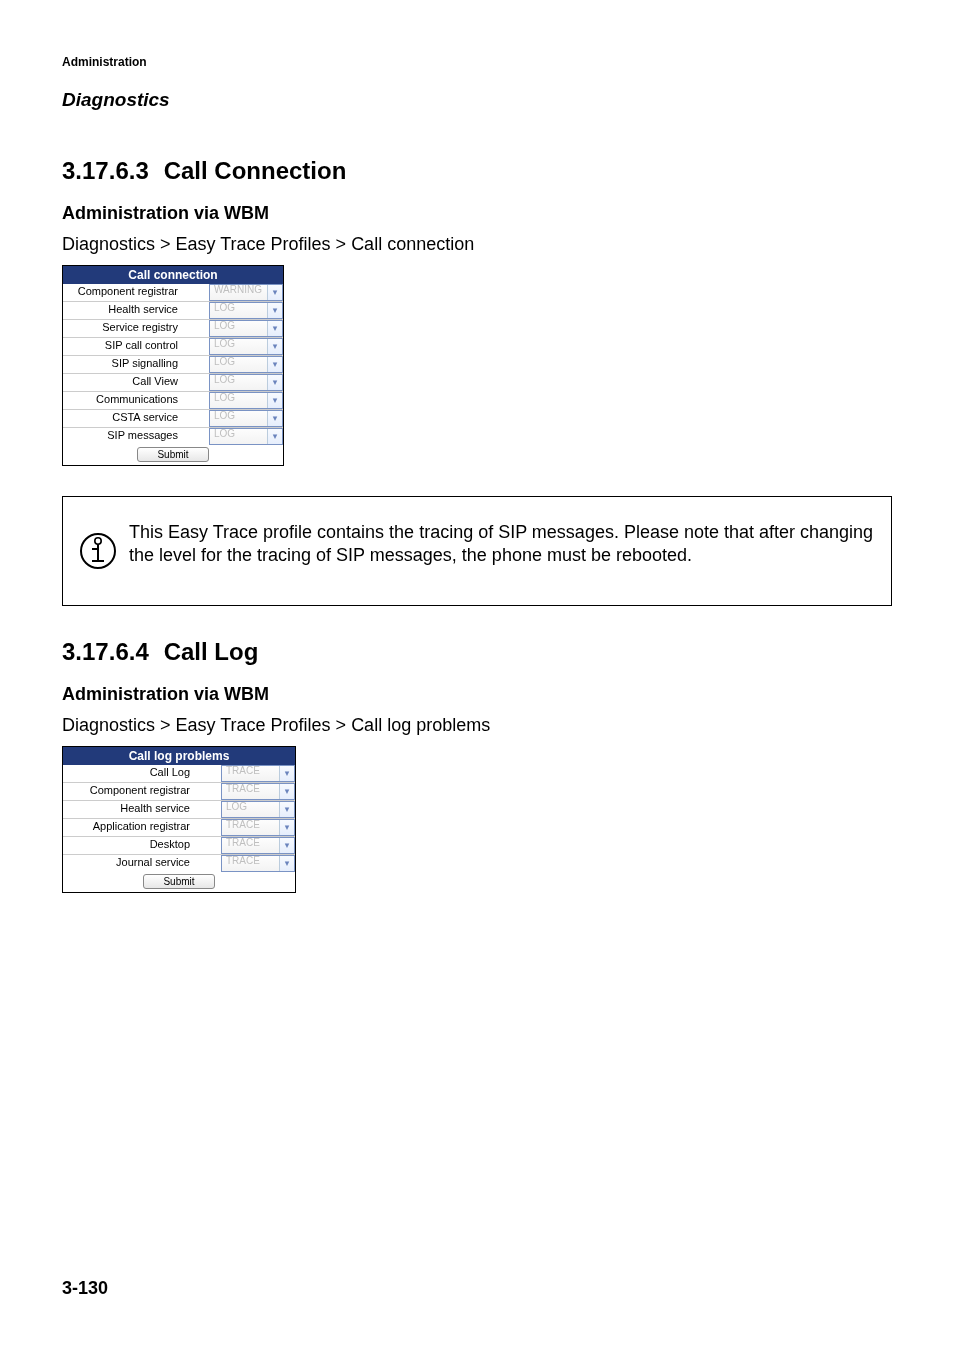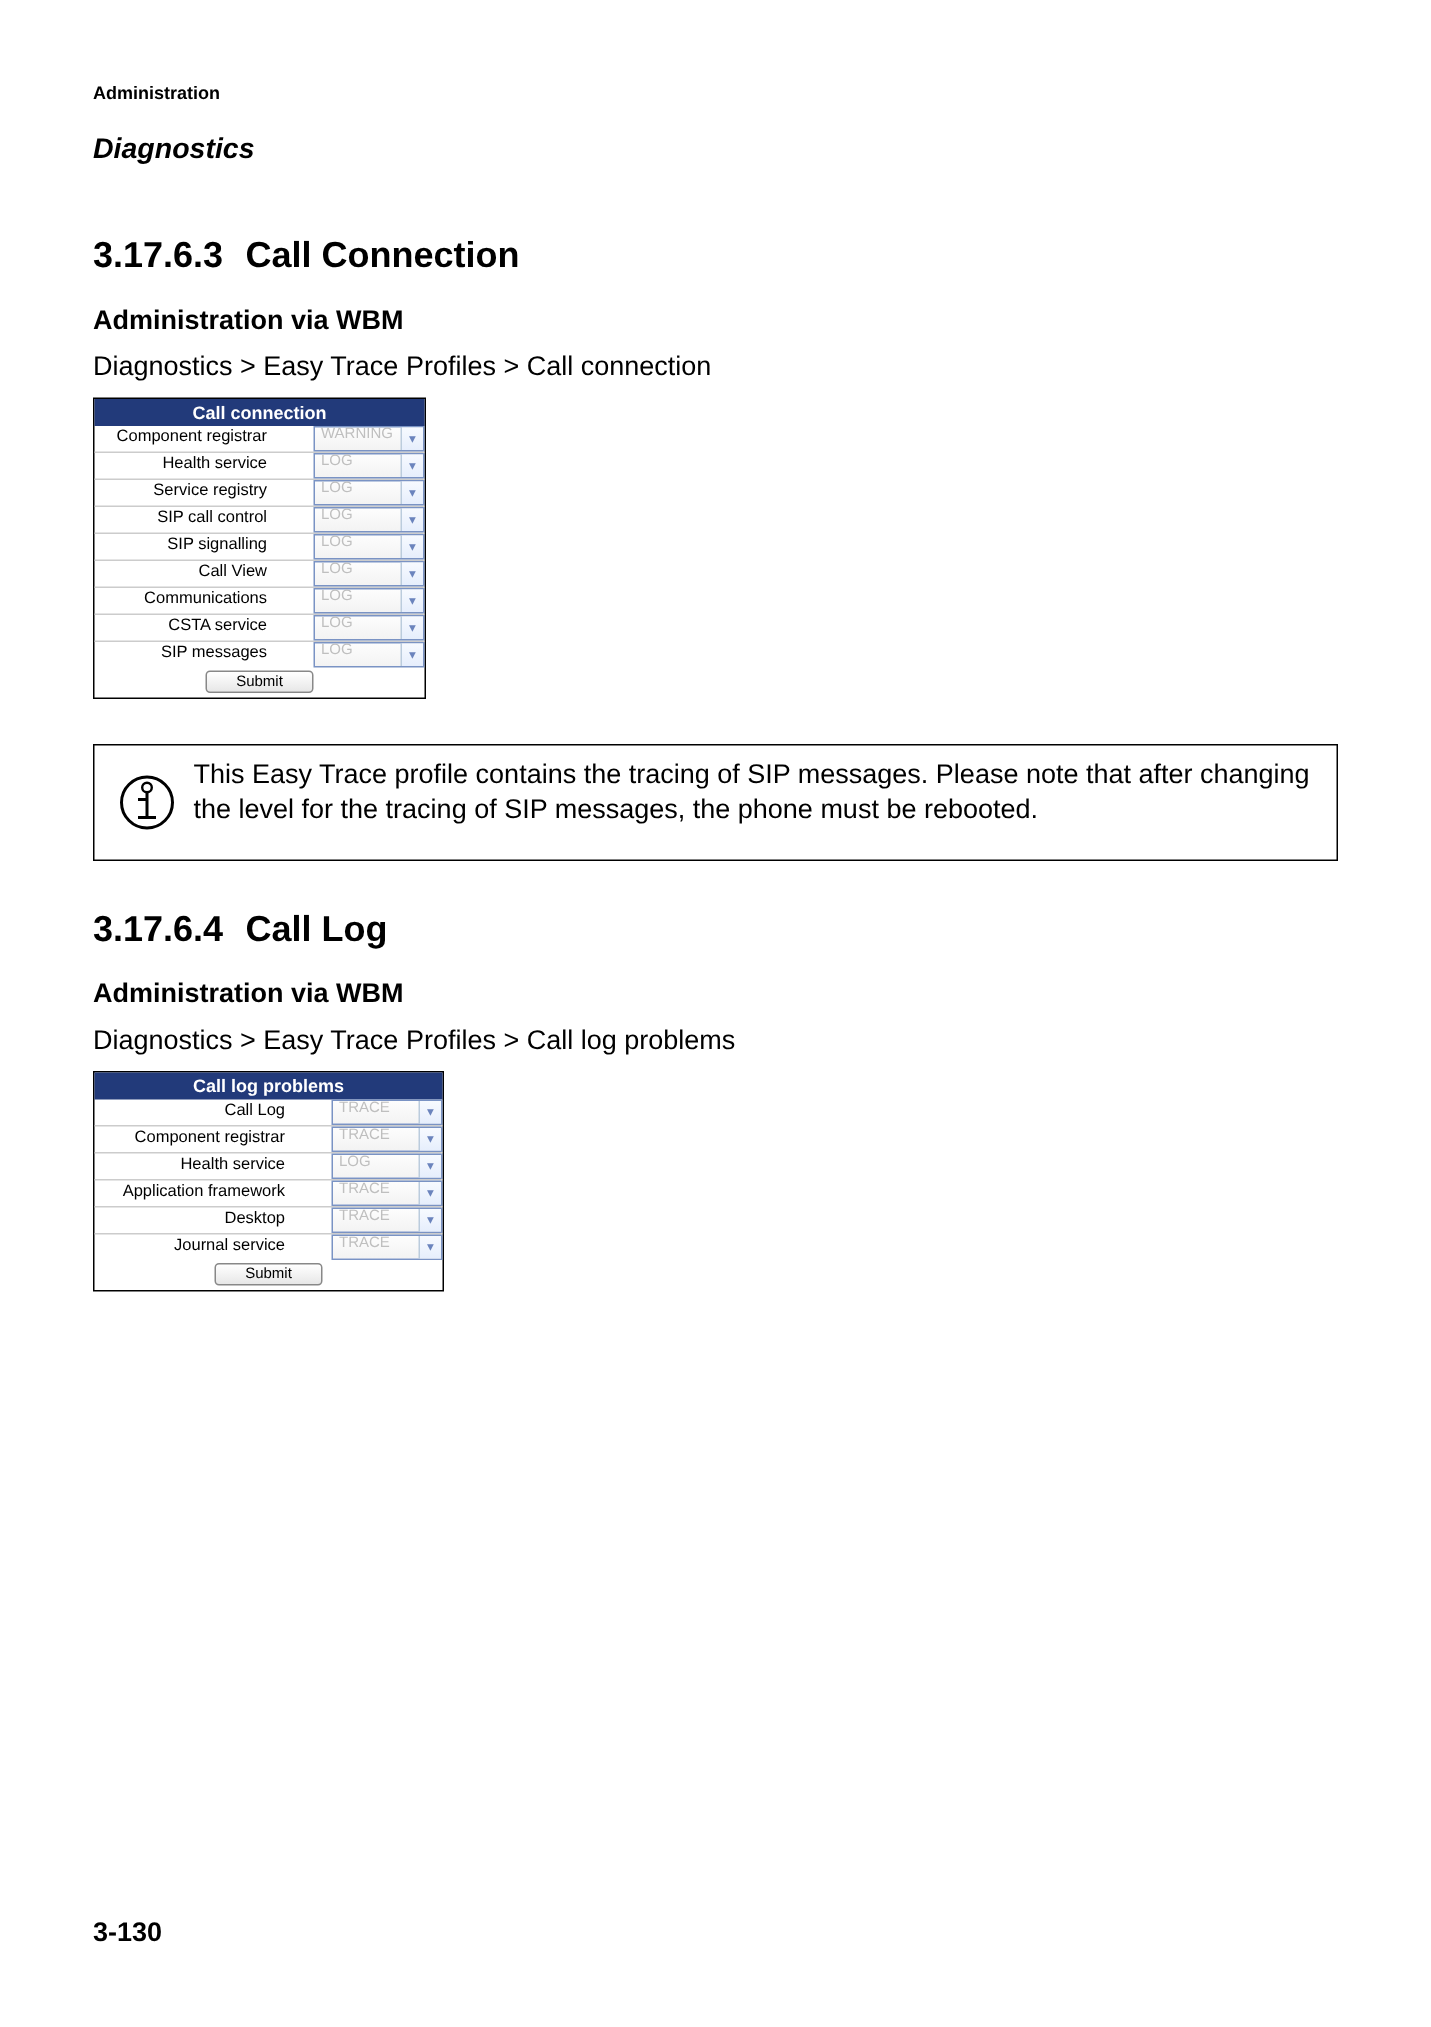--- a/index.html
+++ b/index.html
@@ -111,21 +111,21 @@
     border-radius: 3px;
     padding: 1px 19px;
     background: linear-gradient(#fff,#e7e7e7);
     cursor:pointer;
   }
 
   
   .note-box {
     border: 1px solid #000;
     display: flex;
-    padding: 8px 10px;
+    padding: 24px 10px;
     margin-bottom: 32px;
     margin-top:8px;
   }
   .note-icon-cell {
     width: 50px;
     display: flex;
     align-items: center;
     justify-content: center;
   }
   .note-text {
@@ -273,21 +273,21 @@
         </div>
       </div>
       <div class="wbm-row">
         <div class="wbm-label" style="width: 130px;">Health service</div>
         <div class="wbm-select">
           <span>LOG</span>
           <span class="wbm-chevron">▾</span>
         </div>
       </div>
       <div class="wbm-row">
-        <div class="wbm-label" style="width: 130px;">Application framework</div>
+        <div class="wbm-label" style="width: 130px;">Application registrar</div>
         <div class="wbm-select">
           <span>TRACE</span>
           <span class="wbm-chevron">▾</span>
         </div>
       </div>
       <div class="wbm-row">
         <div class="wbm-label" style="width: 130px;">Desktop</div>
         <div class="wbm-select">
           <span>TRACE</span>
           <span class="wbm-chevron">▾</span>

